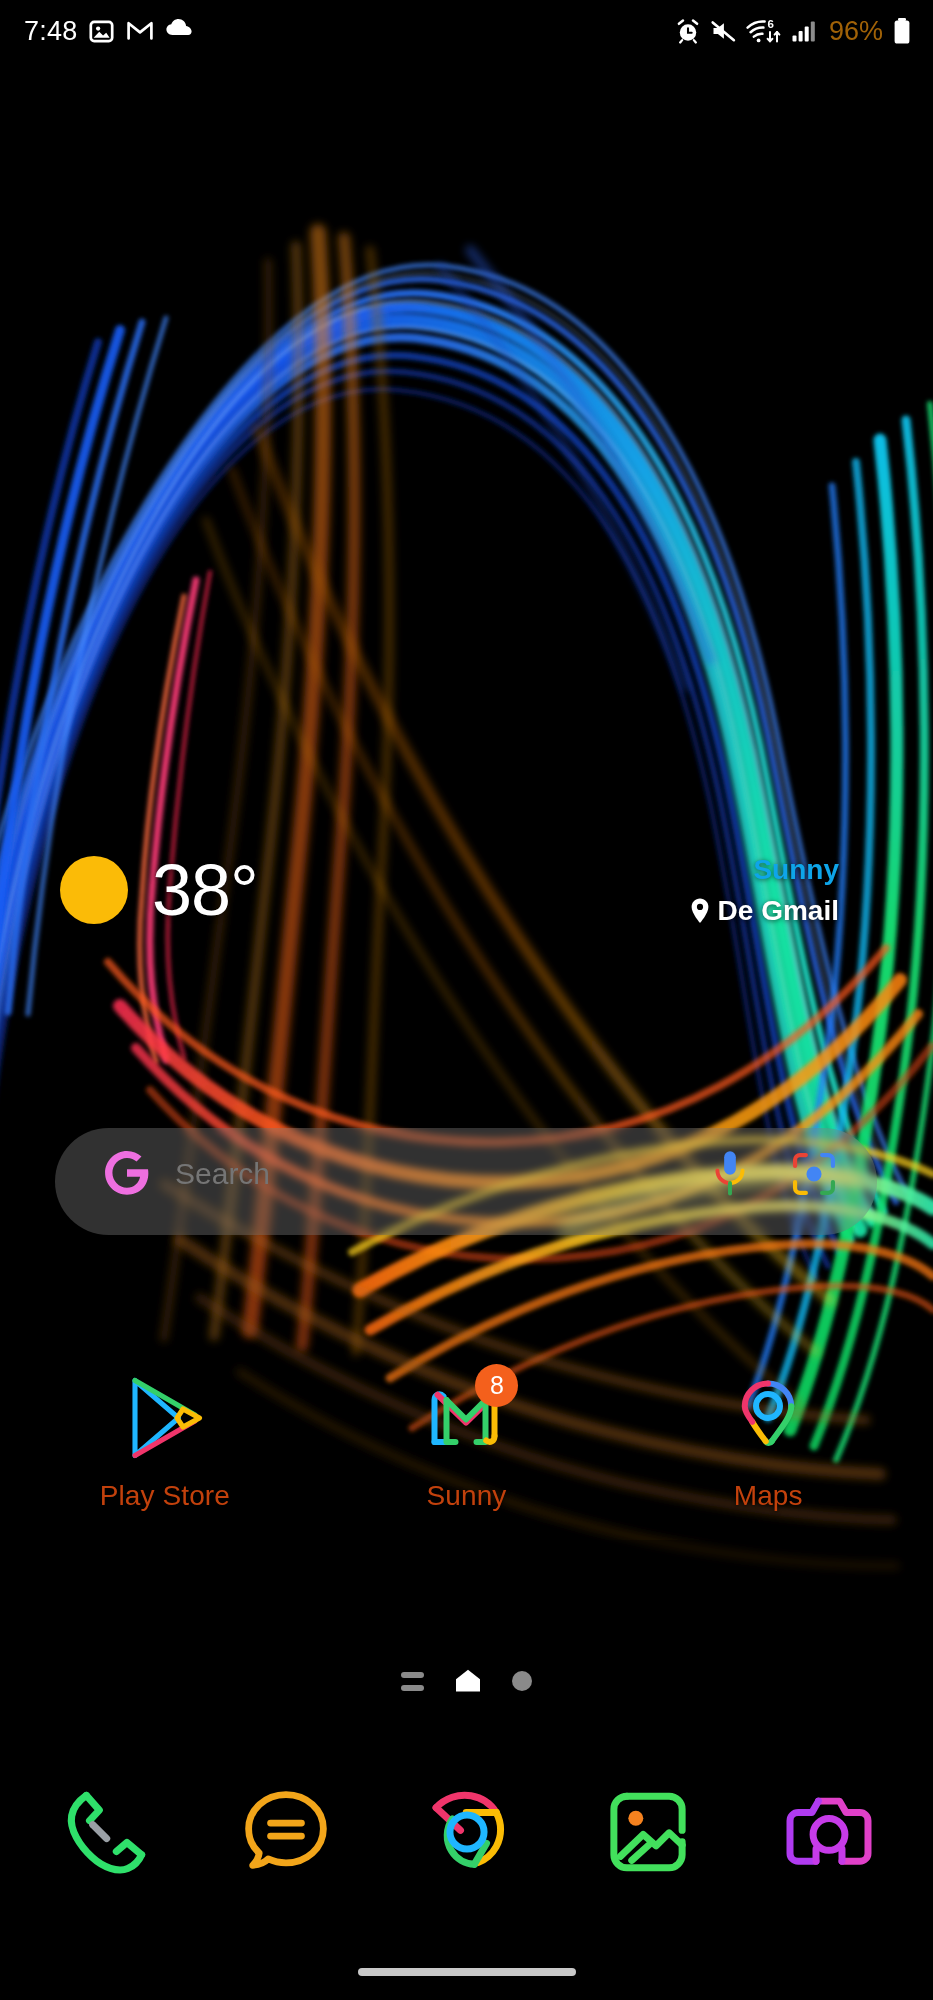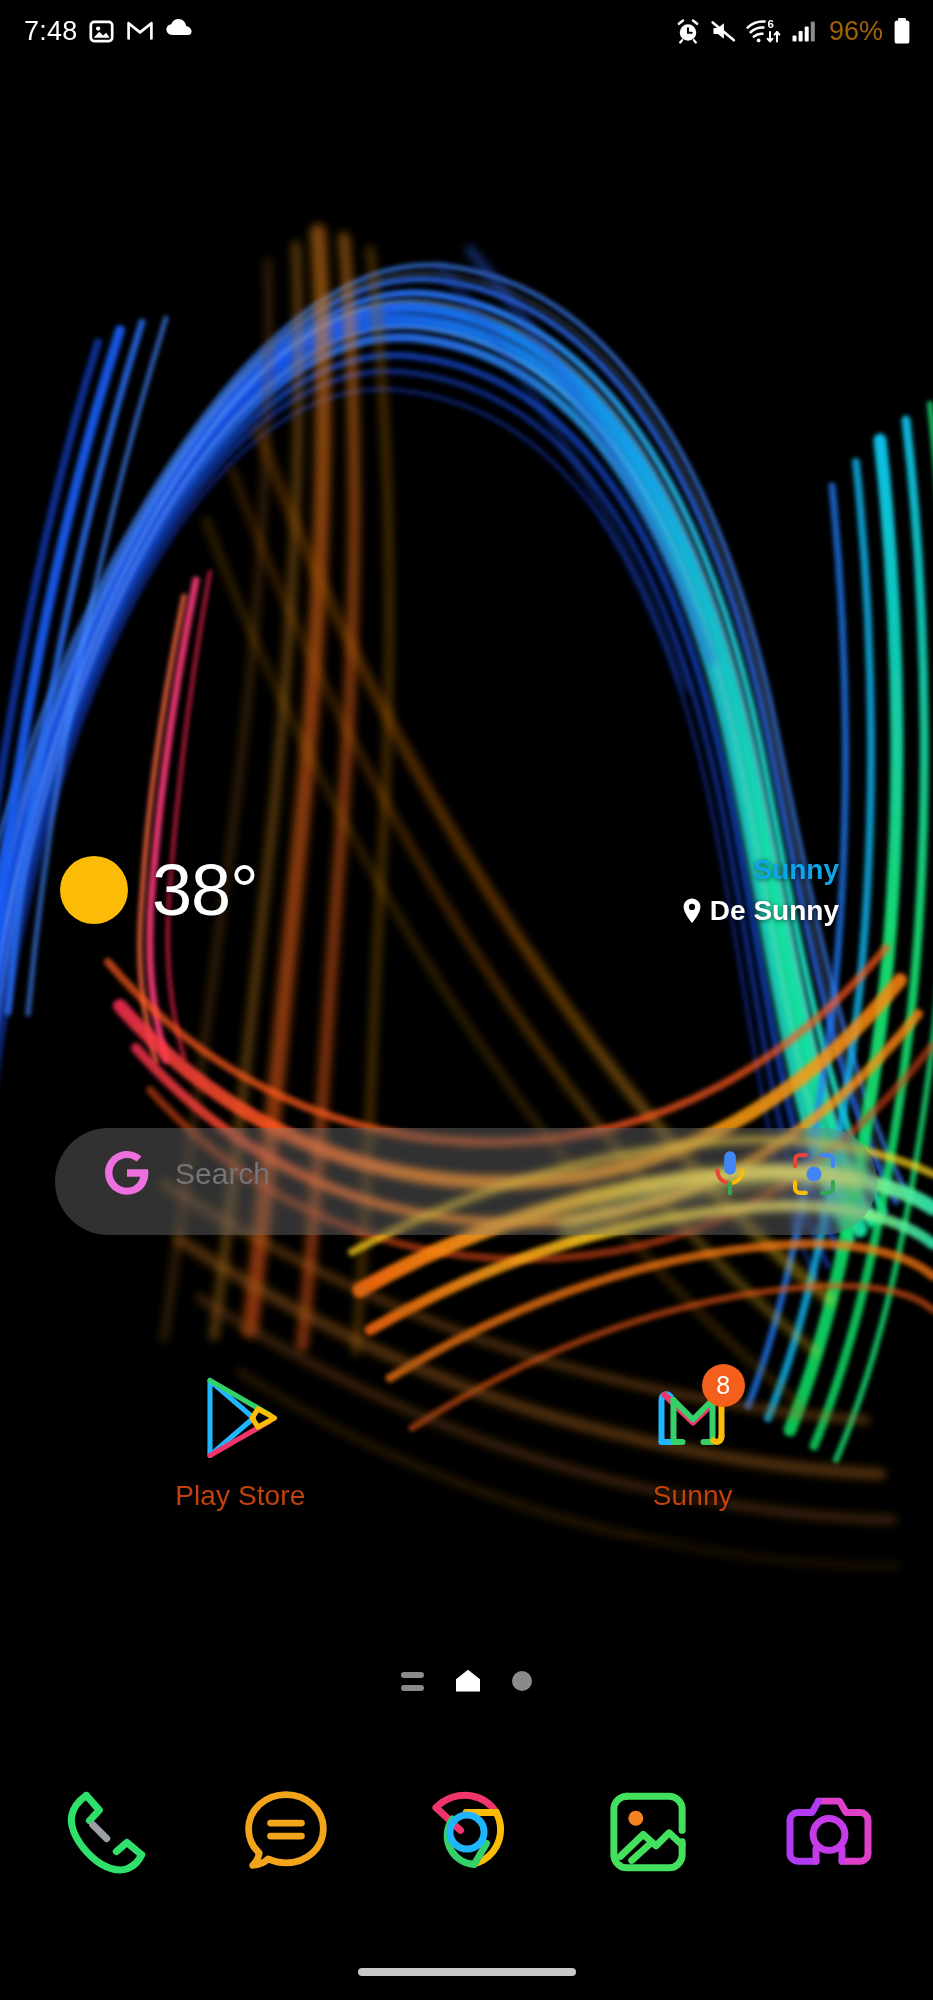--- a/index.html
+++ b/index.html
@@ -311,21 +311,21 @@
       <div id="sun-icon"></div>
       <div id="temp-text">38°</div>
     </div>
     <div id="weather-right">
       <div id="cond-text">Sunny</div>
       <div id="loc-row">
         <svg width="22" height="28" viewBox="0 0 22 28">
           <path d="M11 1.6 C6.3 1.6 2.6 5.3 2.6 10 C2.6 16.4 11 26 11 26 C11 26 19.4 16.4 19.4 10 C19.4 5.3 15.7 1.6 11 1.6 Z" fill="#fff"></path>
           <circle cx="11" cy="9.9" r="3.1" fill="#000"></circle>
         </svg>
-        <span id="loc-text">De Sunny</span>
+        <span id="loc-text">De Gmail</span>
       </div>
     </div>
   </div>
 
   <div id="search-bar">
     <svg width="56" height="56" viewBox="0 0 48 48">
       <path d="M24 10.2 C27.4 10.2 30.2 11.5 32.2 13.3 L36.4 9.1 C33 6 28.9 4.2 24 4.2
                C13.6 4.2 5.2 12.6 5.2 23 C5.2 33.4 13.6 41.8 24 41.8 C34.9 41.8 42.3 34.1 42.3 23.4
                C42.3 22.2 42.2 21.1 42 20 L24 20 L24 26.3 L35.2 26.3 C34.3 31.5 29.9 35.8 24 35.8
                C17.1 35.8 11.5 30.1 11.5 23 C11.5 15.9 17.1 10.2 24 10.2 Z" fill="#EE6FE0"></path>
@@ -376,20 +376,33 @@
           <path d="M51 17 V44" fill="none" stroke="#FBBC05" stroke-width="4" stroke-linecap="round"></path>
           <path d="M51 44 C51 47.5 48 49 45.5 47" fill="none" stroke="#FBBC05" stroke-width="4" stroke-linecap="round"></path>
         </svg>
         <div class="badge">8</div>
       </div>
       <div class="app-label">Sunny</div>
     </div>
 
 
 
+    <div class="app-cell">
+      <div class="app-icon-wrap">
+        <svg width="96" height="96" viewBox="0 0 64 64">
+          <path d="M32 9 C40.5 9 47.5 15.7 47.5 24.2" fill="none" stroke="#4285F4" stroke-width="4" stroke-linecap="round"></path>
+          <path d="M47.5 24.2 C47.5 31 41 38.5 34.5 47.5" fill="none" stroke="#34D06A" stroke-width="4" stroke-linecap="round"></path>
+          <path d="M34.5 47.5 C33.5 49 31.5 49 30.5 47.5" fill="none" stroke="#34D06A" stroke-width="4" stroke-linecap="round"></path>
+          <path d="M30.5 47.5 C27.5 43.5 24 39 21.5 34.5" fill="none" stroke="#FBBC05" stroke-width="4" stroke-linecap="round"></path>
+          <path d="M21.5 34.5 C18.5 30.5 16.5 27.5 16.5 24.2 C16.5 15.7 23.5 9 32 9" fill="none" stroke="#F0356B" stroke-width="4" stroke-linecap="round"></path>
+          <circle cx="32" cy="24" r="8" fill="none" stroke="#1FB6FF" stroke-width="4"></circle>
+        </svg>
+      </div>
+      <div class="app-label">Maps</div>
+    </div>
   </div>
 
   <div id="page-indicator">
     <div id="ind-lines">
       <span></span>
       <span></span>
     </div>
     <svg width="28" height="26" viewBox="0 0 28 26">
       <path d="M14 1.8 L26 11.2 V23.5 H2 V11.2 Z" fill="#ffffff"></path>
     </svg>

